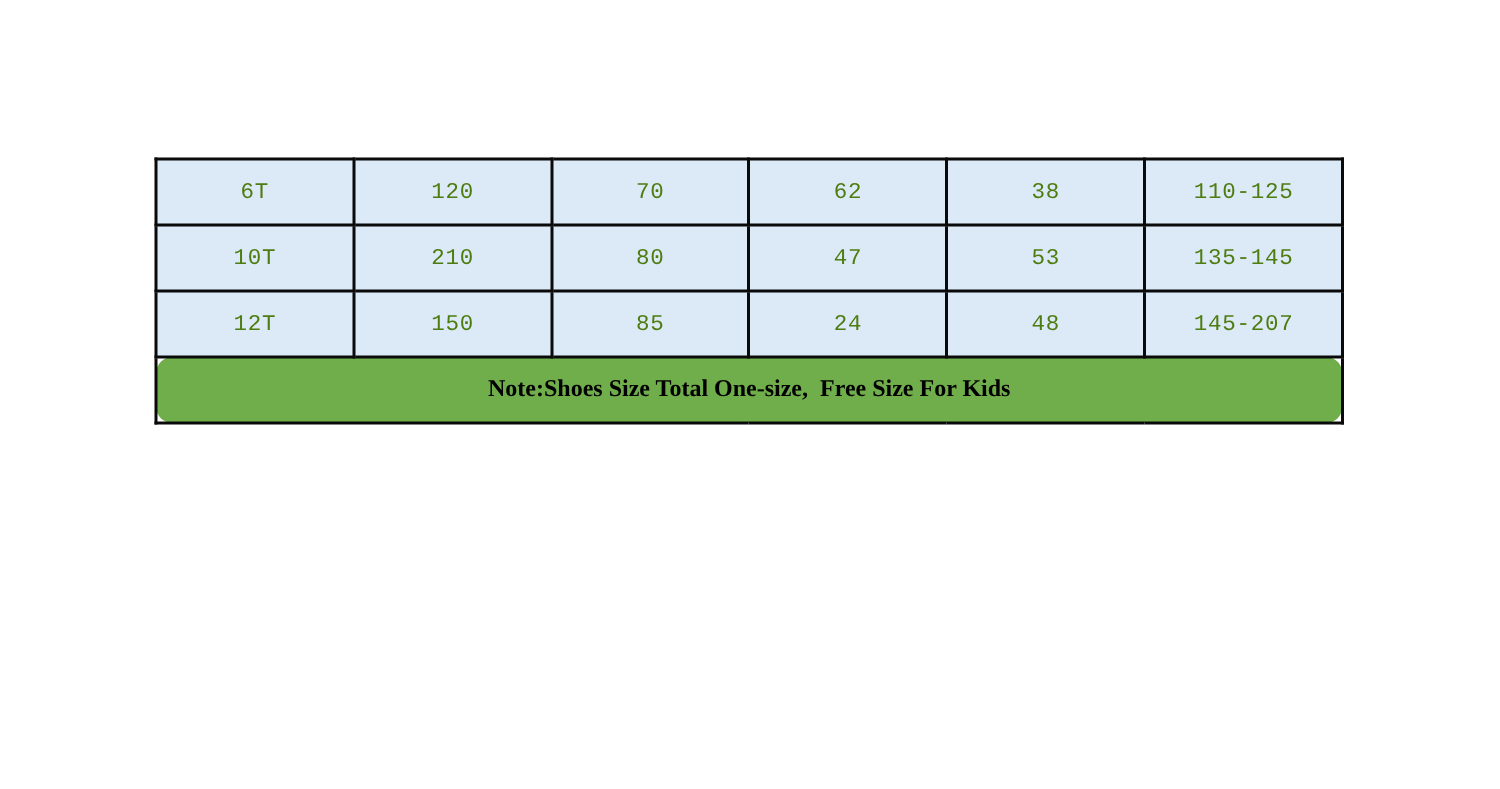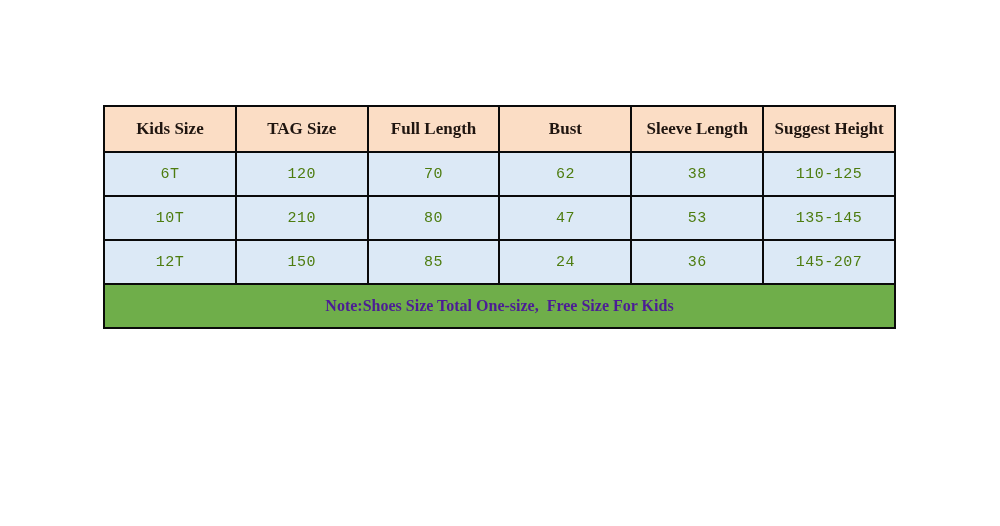--- a/index.html
+++ b/index.html
@@ -67,39 +67,32 @@
     font-size: 15px;
     line-height: 20px;
     white-space: pre;
   }
   td.green-cell {
     background: #6fae4a;
     height: 42px;
     font-family: "Liberation Serif", serif;
     font-weight: bold;
     font-size: 16px;
-    color: #4c1d95;
+    color: #000000;
     white-space: pre;
+    border-radius: 11px;
   }
 </style>
 </head>
 <body>
 
 <div class="page">
   <div class="chart-wrap">
     <table class="size-chart">
       <tbody>
-          <tr>
-        <th class="col-header">Kids Size</th>
-        <th class="col-header">TAG Size</th>
-        <th class="col-header">Full Length</th>
-        <th class="col-header">Bust</th>
-        <th class="col-header">Sleeve Length</th>
-        <th class="col-header">Suggest Height</th>
-      </tr>
       <tr>
         <td class="data-cell">6T</td>
         <td class="data-cell">120</td>
         <td class="data-cell">70</td>
         <td class="data-cell">62</td>
         <td class="data-cell">38</td>
         <td class="data-cell">110-125</td>
       </tr>
       <tr>
         <td class="data-cell">10T</td>
@@ -107,21 +100,21 @@
         <td class="data-cell">80</td>
         <td class="data-cell">47</td>
         <td class="data-cell">53</td>
         <td class="data-cell">135-145</td>
       </tr>
       <tr>
         <td class="data-cell">12T</td>
         <td class="data-cell">150</td>
         <td class="data-cell">85</td>
         <td class="data-cell">24</td>
-        <td class="data-cell">36</td>
+        <td class="data-cell">48</td>
         <td class="data-cell">145-207</td>
       </tr>
       <tr>
         <td class="green-cell" colspan="6">Note:Shoes Size Total One-size,  Free Size For Kids</td>
       </tr>
     </tbody>
       </table>
   </div>
 </div>
 

